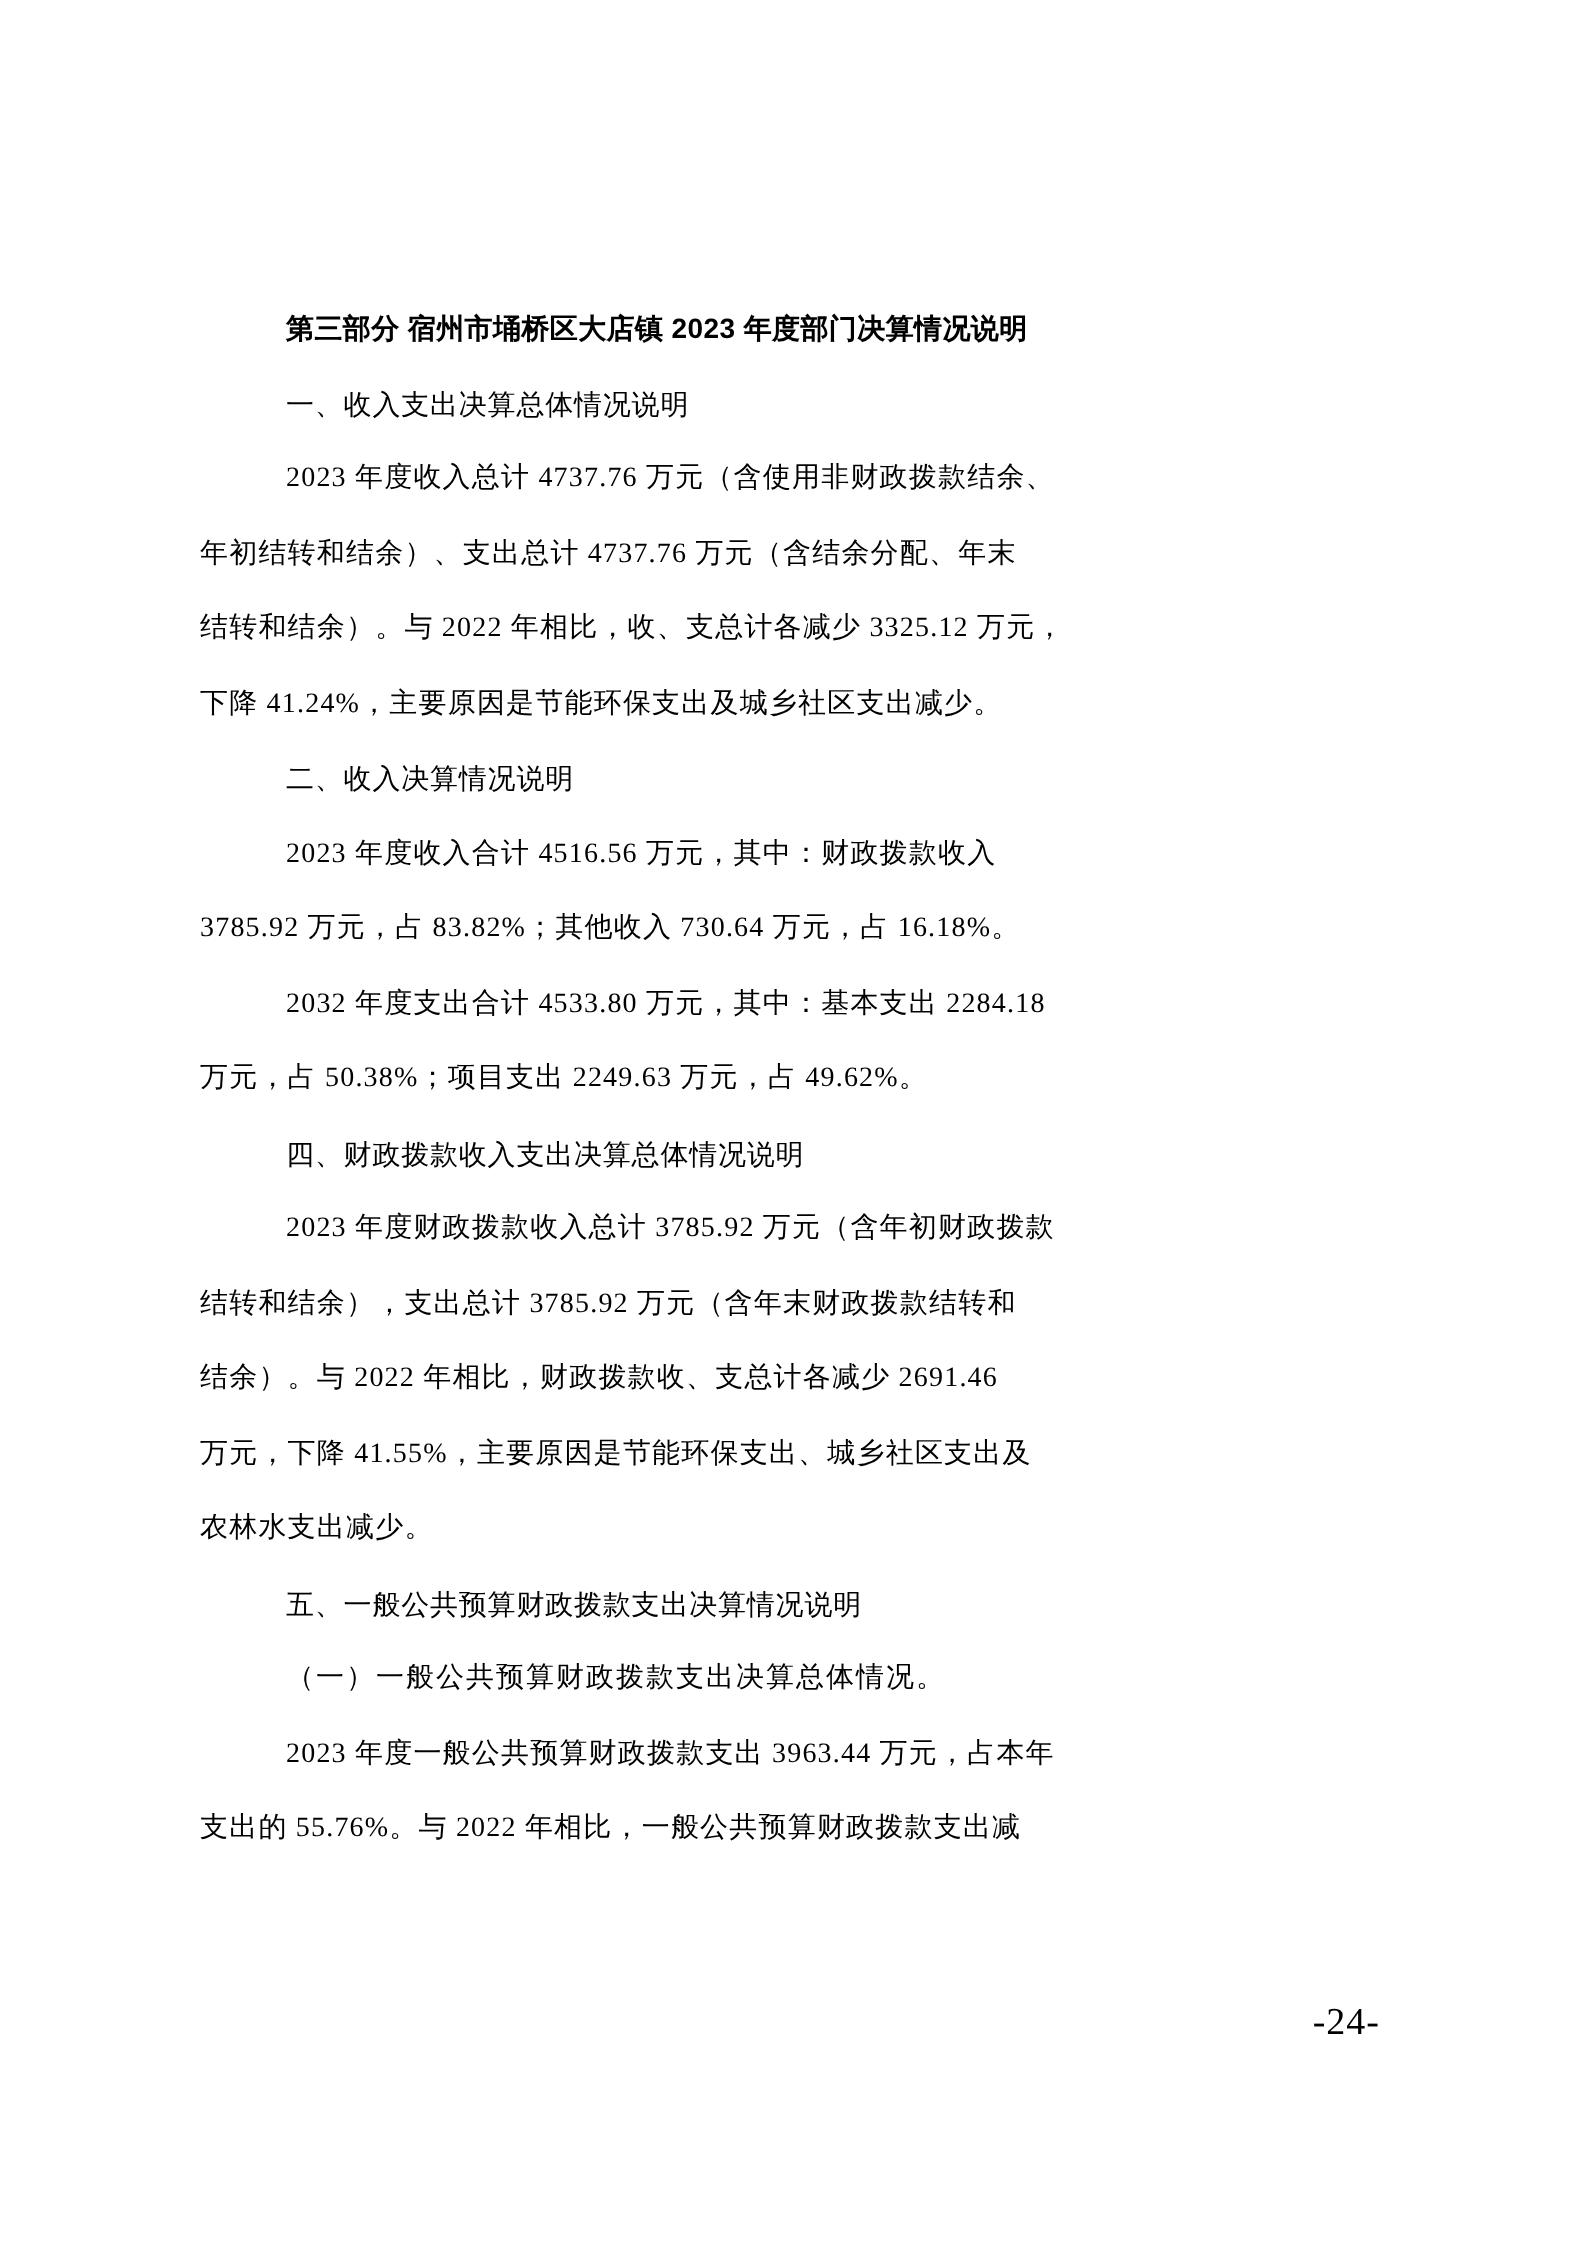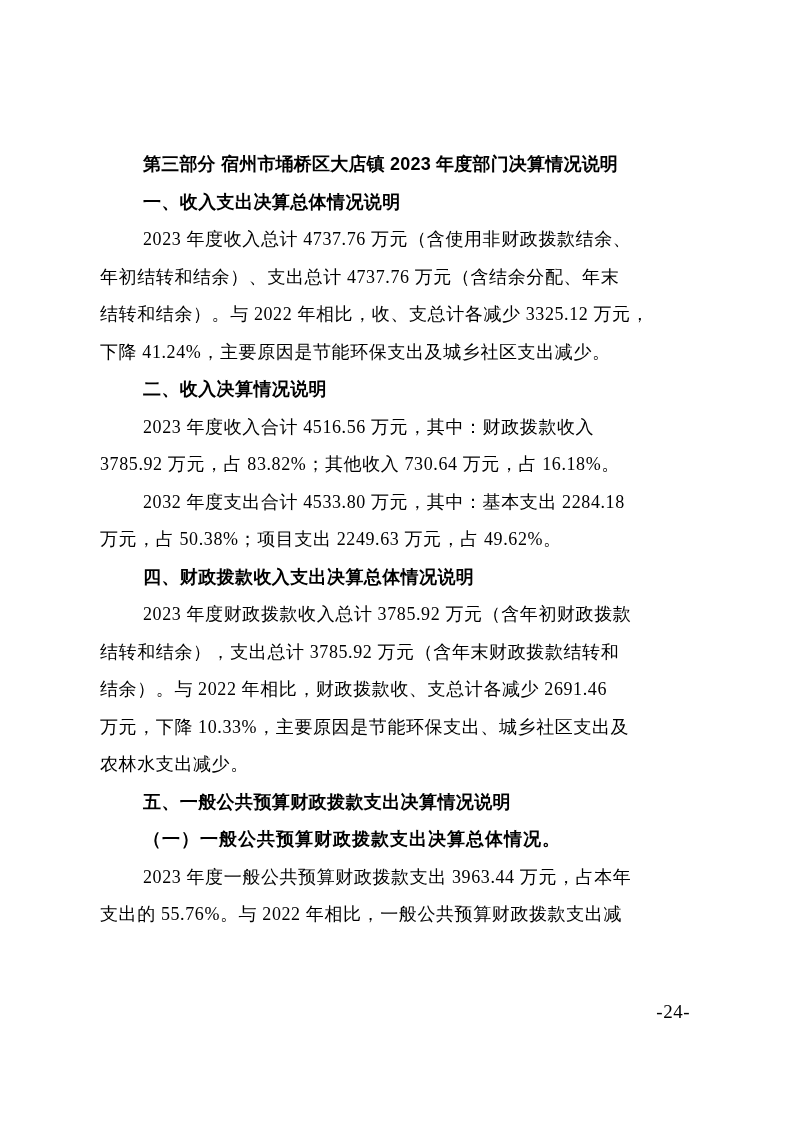--- a/index.html
+++ b/index.html
@@ -18,40 +18,40 @@
   }
   .content {
     position: absolute;
     left: 100px;
     top: 146px;
     width: 592px;
   }
   .line {
     height: 37.5px;
     line-height: 37.5px;
-    font-size: 18px;
+    font-size: 14px;
     letter-spacing: 0.6px;
     white-space: nowrap;
     overflow: visible;
   }
   .doc-title {
     font-family: "Liberation Sans", "DejaVu Sans", sans-serif;
     font-weight: 700;
     padding-left: 43px;
     letter-spacing: 0.2px;
   }
   .heading {
     font-family: "Liberation Sans", "DejaVu Sans", sans-serif;
-    font-weight: 700;
+    font-weight: 400;
     padding-left: 43px;
     letter-spacing: 0.4px;
   }
   .subheading {
     font-family: "Liberation Serif", "DejaVu Serif", serif;
-    font-weight: 700;
+    font-weight: 400;
     padding-left: 43px;
     letter-spacing: 1px;
   }
   .body-line {
     font-weight: 400;
   }
   .indent {
     padding-left: 43px;
   }
   .page-number {
@@ -79,21 +79,21 @@
         <div class="line body-line">下降 41.24%，主要原因是节能环保支出及城乡社区支出减少。</div>
         <div class="line heading">二、收入决算情况说明</div>
         <div class="line body-line indent">2023 年度收入合计 4516.56 万元，其中：财政拨款收入</div>
         <div class="line body-line">3785.92 万元，占 83.82%；其他收入 730.64 万元，占 16.18%。</div>
         <div class="line body-line indent">2032 年度支出合计 4533.80 万元，其中：基本支出 2284.18</div>
         <div class="line body-line">万元，占 50.38%；项目支出 2249.63 万元，占 49.62%。</div>
         <div class="line heading">四、财政拨款收入支出决算总体情况说明</div>
         <div class="line body-line indent">2023 年度财政拨款收入总计 3785.92 万元（含年初财政拨款</div>
         <div class="line body-line">结转和结余），支出总计 3785.92 万元（含年末财政拨款结转和</div>
         <div class="line body-line">结余）。与 2022 年相比，财政拨款收、支总计各减少 2691.46</div>
-        <div class="line body-line">万元，下降 10.33%，主要原因是节能环保支出、城乡社区支出及</div>
+        <div class="line body-line">万元，下降 41.55%，主要原因是节能环保支出、城乡社区支出及</div>
         <div class="line body-line">农林水支出减少。</div>
         <div class="line heading">五、一般公共预算财政拨款支出决算情况说明</div>
         <div class="line subheading">（一）一般公共预算财政拨款支出决算总体情况。</div>
         <div class="line body-line indent">2023 年度一般公共预算财政拨款支出 3963.44 万元，占本年</div>
         <div class="line body-line">支出的 55.76%。与 2022 年相比，一般公共预算财政拨款支出减</div>
       </div>
   </div>
   <div class="page-number">-24-</div>
 </div>
 

